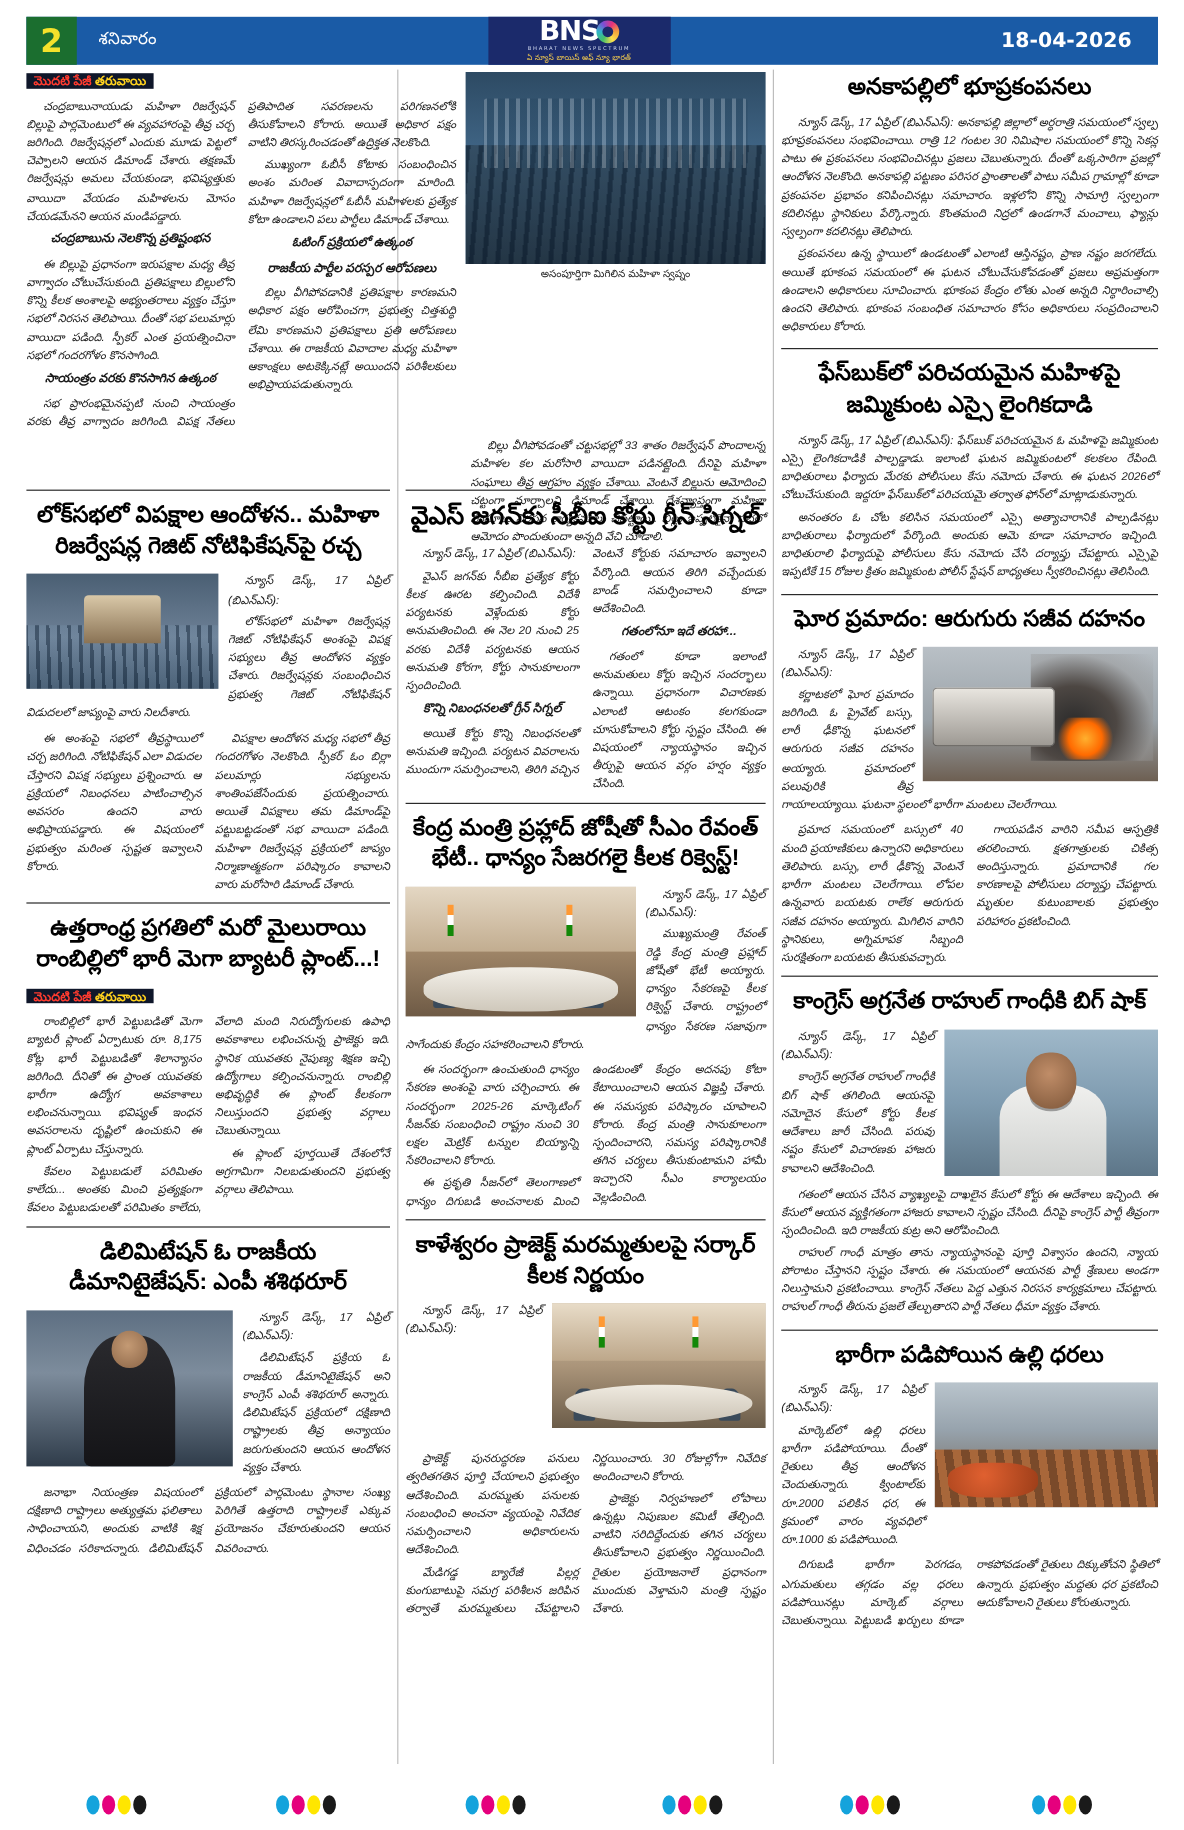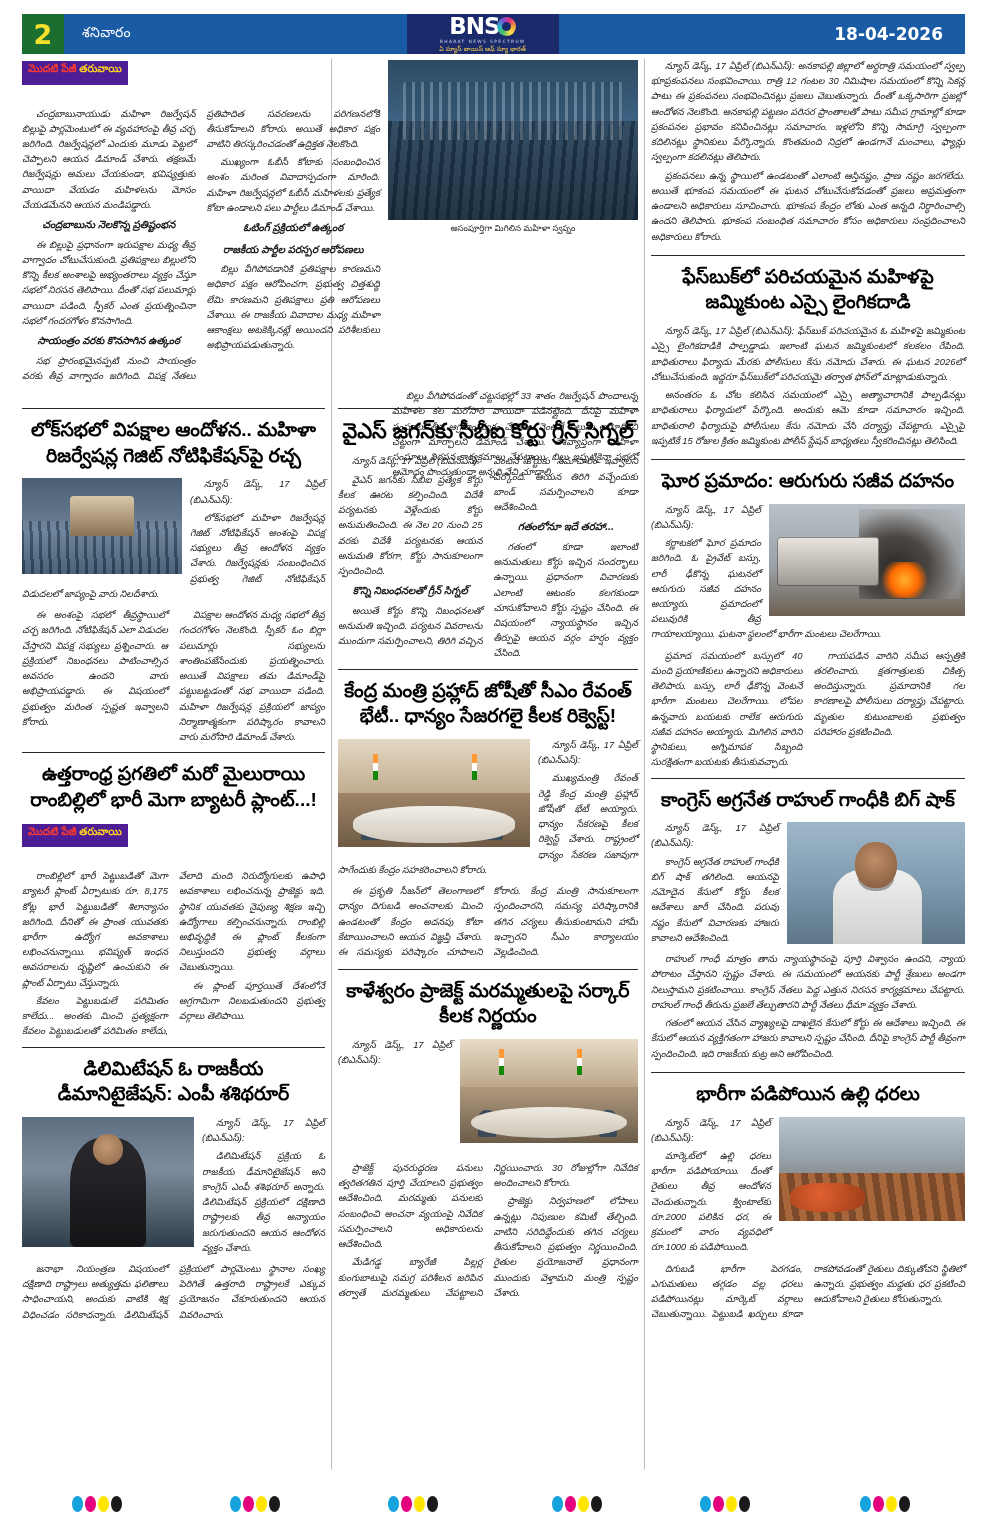--- a/index.html
+++ b/index.html
@@ -62,22 +62,22 @@
     letter-spacing:-.2px; padding:4px 0 10px 0; color:#000;
   }
   .hl {
     font-size:19px; font-weight:bold; text-align:center; line-height:1.35;
     padding:8px 2px 8px 2px; color:#000;
   }
   .hl-sm { font-size:21px; }
   .rule-top { border-top:1.6px solid #2a2a2a; }
 
   .tagline {
-    display:inline-block; background:#4c1d95; padding:2px 6px 11px 6px; line-height:1;
-    font-size:10.5px; font-weight:bold; white-space:nowrap; margin-bottom:21px;
+    display:inline-block; background:#0f172a; padding:2px 6px 0 6px; line-height:1;
+    font-size:10.5px; font-weight:bold; white-space:nowrap; margin-bottom:7px;
   }
   .tag-a { color:#ff3b2f; }
   .tag-b { color:#ffd21e; }
 
   
   .body-txt {
     font-size:9.4px; line-height:1.62; text-align:justify; color:#1a1a1a;
     hyphens:auto; word-break:break-word;font-style:italic;
   }
   .body-txt p { margin-bottom:3px; text-indent:14px; }
@@ -330,20 +330,21 @@
             <span class="ph-person" style="left:58%;"></span>
             <span class="ph-person" style="left:76%;"></span>
           </div>
         </div>
         <div class="body-txt">
           <p>న్యూస్ డెస్క్, 17 ఏప్రిల్ (బిఎన్ఎస్):</p>
           <p>ముఖ్యమంత్రి రేవంత్ రెడ్డి కేంద్ర మంత్రి ప్రహ్లాద్ జోషీతో భేటీ అయ్యారు. ధాన్యం సేకరణపై కీలక రిక్వెస్ట్ చేశారు. రాష్ట్రంలో ధాన్యం సేకరణ సజావుగా సాగేందుకు కేంద్రం సహకరించాలని కోరారు.</p>
         </div>
       </div>
       <div class="body-txt body-2col" style="margin-top:3px;">
+        <p>ఈ సందర్భంగా ఉంచుతుంది ధాన్యం సేకరణ అంశంపై వారు చర్చించారు. ఈ సందర్భంగా 2025-26 మార్కెటింగ్ సీజన్‌కు సంబంధించి రాష్ట్రం నుంచి 30 లక్షల మెట్రిక్ టన్నుల బియ్యాన్ని సేకరించాలని కోరారు.</p>
         <p>ఈ ప్రకృతి సీజన్‌లో తెలంగాణలో ధాన్యం దిగుబడి అంచనాలకు మించి ఉండటంతో కేంద్రం అదనపు కోటా కేటాయించాలని ఆయన విజ్ఞప్తి చేశారు. ఈ సమస్యకు పరిష్కారం చూపాలని కోరారు. కేంద్ర మంత్రి సానుకూలంగా స్పందించారని, సమస్య పరిష్కారానికి తగిన చర్యలు తీసుకుంటామని హామీ ఇచ్చారని సీఎం కార్యాలయం వెల్లడించింది.</p>
       </div>
     </div>
 
     <div class="sect-gap"></div>
 
     <div>
       <div class="hl rule-top">కాళేశ్వరం ప్రాజెక్ట్ మరమ్మతులపై సర్కార్ కీలక నిర్ణయం</div>
       <div class="clearfix">
         <div class="fl-right" style="width:178px;">
@@ -365,20 +366,21 @@
         <p>మేడిగడ్డ బ్యారేజీ పిల్లర్ల కుంగుబాటుపై సమగ్ర పరిశీలన జరిపిన తర్వాతే మరమ్మతులు చేపట్టాలని నిర్ణయించారు. 30 రోజుల్లోగా నివేదిక అందించాలని కోరారు.</p>
         <p>ప్రాజెక్టు నిర్వహణలో లోపాలు ఉన్నట్లు నిపుణుల కమిటీ తేల్చింది. వాటిని సరిదిద్దేందుకు తగిన చర్యలు తీసుకోవాలని ప్రభుత్వం నిర్ణయించింది. రైతుల ప్రయోజనాలే ప్రధానంగా ముందుకు వెళ్తామని మంత్రి స్పష్టం చేశారు.</p>
       </div>
     </div>
 
   </div>
 
   <div class="col col-right">
 
     <div>
+      <div class="hl" style="padding-top:2px;">అనకాపల్లిలో భూప్రకంపనలు</div>
       <div class="body-txt">
         <p><span>న్యూస్ డెస్క్, 17 ఏప్రిల్ (బిఎన్ఎస్):</span> <span>అనకాపల్లి జిల్లాలో అర్ధరాత్రి సమయంలో స్వల్ప భూప్రకంపనలు సంభవించాయి. రాత్రి 12 గంటల 30 నిమిషాల సమయంలో కొన్ని సెకన్ల పాటు ఈ ప్రకంపనలు సంభవించినట్లు ప్రజలు చెబుతున్నారు. దీంతో ఒక్కసారిగా ప్రజల్లో ఆందోళన నెలకొంది. అనకాపల్లి పట్టణం పరిసర ప్రాంతాలతో పాటు సమీప గ్రామాల్లో కూడా ప్రకంపనల ప్రభావం కనిపించినట్లు సమాచారం. ఇళ్లలోని కొన్ని సామాగ్రి స్వల్పంగా కదిలినట్లు స్థానికులు పేర్కొన్నారు. కొంతమంది నిద్రలో ఉండగానే మంచాలు, ఫ్యాన్లు స్వల్పంగా కదలినట్లు తెలిపారు.</span></p>
         <p>ప్రకంపనలు ఉన్న స్థాయిలో ఉండటంతో ఎలాంటి ఆస్తినష్టం, ప్రాణ నష్టం జరగలేదు. అయితే భూకంప సమయంలో ఈ ఘటన చోటుచేసుకోవడంతో ప్రజలు అప్రమత్తంగా ఉండాలని అధికారులు సూచించారు. భూకంప కేంద్రం లోతు ఎంత అన్నది నిర్ధారించాల్సి ఉందని తెలిపారు. భూకంప సంబంధిత సమాచారం కోసం అధికారులు సంప్రదించాలని అధికారులు కోరారు.</p>
       </div>
     </div>
 
     <div class="sect-gap"></div>
 
     <div>
       <div class="hl rule-top">ఫేస్‌బుక్‌లో పరిచయమైన మహిళపై జమ్మికుంట ఎస్సై లైంగికదాడి</div>
@@ -418,22 +420,22 @@
           <div class="photo ph-rahul" style="width:178px;height:122px;">
             <span class="beard"></span>
           </div>
         </div>
         <div class="body-txt">
           <p>న్యూస్ డెస్క్, 17 ఏప్రిల్ (బిఎన్ఎస్):</p>
           <p>కాంగ్రెస్ అగ్రనేత రాహుల్ గాంధీకి బిగ్ షాక్ తగిలింది. ఆయనపై నమోదైన కేసులో కోర్టు కీలక ఆదేశాలు జారీ చేసింది. పరువు నష్టం కేసులో విచారణకు హాజరు కావాలని ఆదేశించింది.</p>
         </div>
       </div>
       <div class="body-txt" style="margin-top:3px;">
+        <p>గతంలో ఆయన చేసిన వ్యాఖ్యలపై దాఖలైన కేసులో కోర్టు ఈ ఆదేశాలు ఇచ్చింది. ఈ కేసులో ఆయన వ్యక్తిగతంగా హాజరు కావాలని స్పష్టం చేసింది. దీనిపై కాంగ్రెస్ పార్టీ తీవ్రంగా స్పందించింది. ఇది రాజకీయ కుట్ర అని ఆరోపించింది.</p>
         <p>రాహుల్ గాంధీ మాత్రం తాను న్యాయస్థానంపై పూర్తి విశ్వాసం ఉందని, న్యాయ పోరాటం చేస్తానని స్పష్టం చేశారు. ఈ సమయంలో ఆయనకు పార్టీ శ్రేణులు అండగా నిలుస్తామని ప్రకటించాయి. కాంగ్రెస్ నేతలు పెద్ద ఎత్తున నిరసన కార్యక్రమాలు చేపట్టారు. రాహుల్ గాంధీ తీరును ప్రజలే తేల్చుతారని పార్టీ నేతలు ధీమా వ్యక్తం చేశారు.</p>
-        <p>గతంలో ఆయన చేసిన వ్యాఖ్యలపై దాఖలైన కేసులో కోర్టు ఈ ఆదేశాలు ఇచ్చింది. ఈ కేసులో ఆయన వ్యక్తిగతంగా హాజరు కావాలని స్పష్టం చేసింది. దీనిపై కాంగ్రెస్ పార్టీ తీవ్రంగా స్పందించింది. ఇది రాజకీయ కుట్ర అని ఆరోపించింది.</p>
       </div>
     </div>
 
     <div class="sect-gap"></div>
 
     <div>
       <div class="hl rule-top">భారీగా పడిపోయిన ఉల్లి ధరలు</div>
       <div class="clearfix">
         <div class="fl-right" style="width:186px;">
           <div class="photo ph-onion" style="width:186px;height:104px;"></div>

